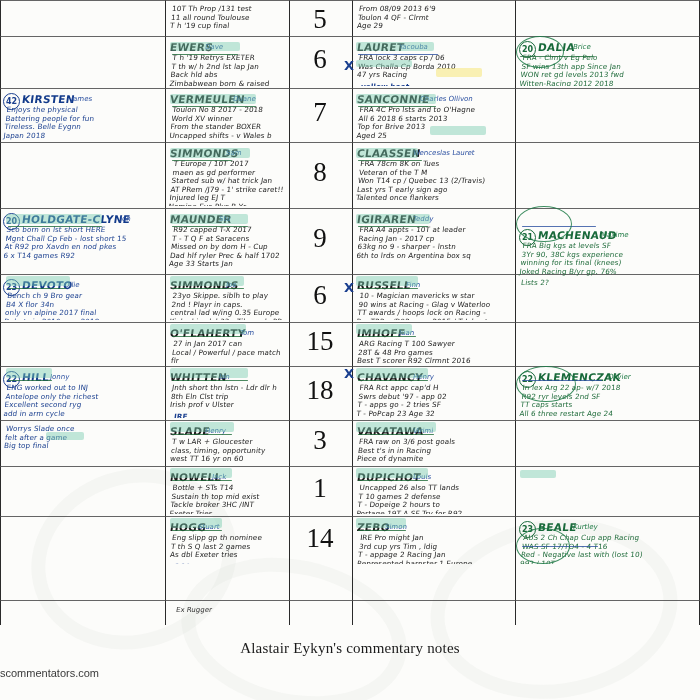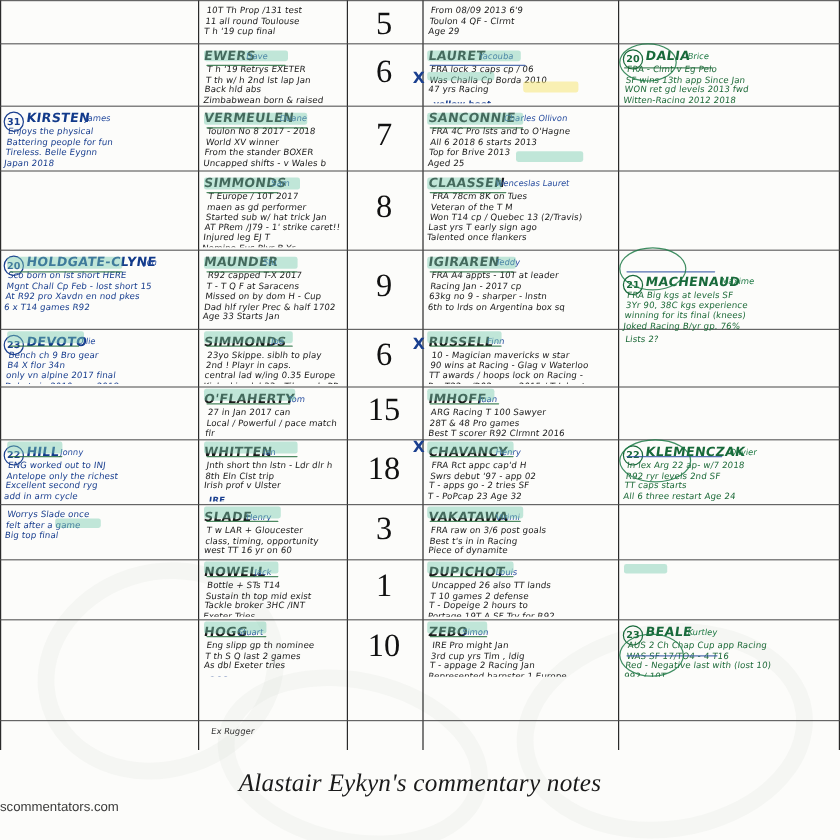--- a/index.html
+++ b/index.html
@@ -94,22 +94,21 @@
   }
   .xmark{
     position:absolute;
     font-family:"DejaVu Sans", sans-serif;
     font-size:13px;color:#1a3f8f;font-weight:bold;
   }
   #caption{
     position:absolute;left:0;right:0;top:640px;
     text-align:center;
     font-family:"Liberation Serif", serif;
-    font-style:italic;
-    font-size:21px;
+    font-size:15px;
     color:#1a1a1a;
     letter-spacing:.2px;
   }
   #sitetag{
     position:absolute;left:0;top:667px;
     font-family:"Liberation Sans", sans-serif;
     font-size:11px;color:#3a3a3a;
   }
   .footnote{
     position:absolute;
@@ -188,21 +187,21 @@
           <div class="sub green" style="position: absolute; left: 55px; top: 4px;">Brice</div>
           <div class="hw green" style="position: absolute; left: 3px; top: 15px; width: 172px;">FRA - Clmt v Eg Pelo
 SF wins 13th app  Since  Jan
 WON ret gd levels 2013 fwd
 Witten-Racing  2012  2018</div>
         </div>
       </div>
       <div class="row" style="top: 88px; height: 54px;">
         <div class="num" style="left: 289px; width: 62px; top: 9px;">7</div>
         <div class="cell" style="left: 2px; top: 3px; width: 161px; height: 49px;">
-          <div class="badge" style="left: 1px; top: 2px;">31</div>
+          <div class="badge" style="left: 1px; top: 2px;">42</div>
           <div class="name blue" style="position: absolute; left: 20px; top: 2px;">KIRSTEN</div>
           <div class="sub blue" style="position: absolute; left: 69px; top: 4px;">James</div>
           <div class="hw blue" style="position: absolute; left: 3px; top: 15px; width: 155px;">Enjoys the physical
 Battering people for fun
 Tireless. Belle Eygnn
 Japan 2018</div>
         </div>
         <div class="cell" style="left: 168px; top: 3px; width: 119px; height: 49px;">
           <div class="name black" style="position: absolute; left: 2px; top: 2px;">VERMEULEN</div>
           <div class="sub blue" style="position: absolute; left: 65px; top: 4px;">Duane</div>
@@ -410,21 +409,21 @@
           <div class="name black" style="position: absolute; left: 2px; top: 2px;">DUPICHOT</div>
           <div class="sub blue" style="position: absolute; left: 58px; top: 4px;">Louis</div>
           <div class="hw dark" style="position: absolute; left: 3px; top: 15px; width: 152px;">Uncapped 26 also  TT lands
 T 10 games  2  defense
 T - Dopeige 2 hours to
 Portage 19T A  SF  Try for R92</div>
         </div>
         <div class="cell" style="left: 518px; top: 3px; width: 178px; height: 45px;"></div>
       </div>
       <div class="row" style="top: 516px; height: 50px;">
-        <div class="num" style="left: 289px; width: 62px; top: 7px;">10</div>
+        <div class="num" style="left: 289px; width: 62px; top: 7px;">14</div>
         <div class="cell" style="left: 2px; top: 3px; width: 161px; height: 45px;"></div>
         <div class="cell" style="left: 168px; top: 3px; width: 119px; height: 45px;">
           <div class="name black" style="position: absolute; left: 2px; top: 2px;">HOGG</div>
           <div class="sub blue" style="position: absolute; left: 30px; top: 4px;">Stuart</div>
           <div class="hw dark" style="position: absolute; left: 3px; top: 15px; width: 113px;">Eng slipp gp  th nominee
 T  th  S  Q  last 2 games
 As dbl  Exeter  tries</div>
           <div class="hw blue" style="position: absolute; left: 6px; top: 43.8px; font-weight: bold;">SCO</div>
         </div>
         <div class="cell" style="left: 355px; top: 3px; width: 158px; height: 45px;">

